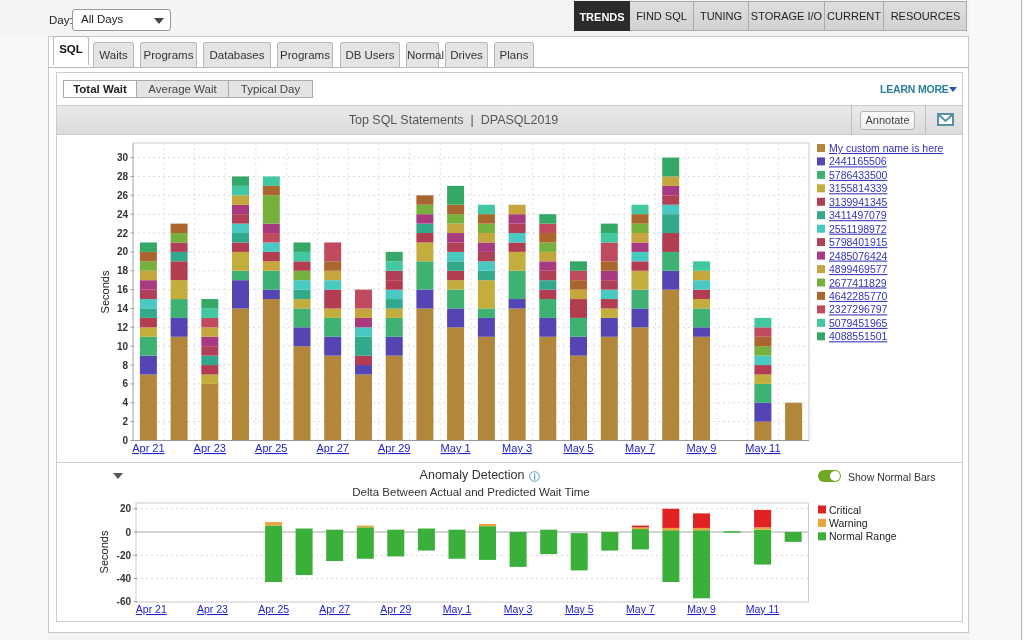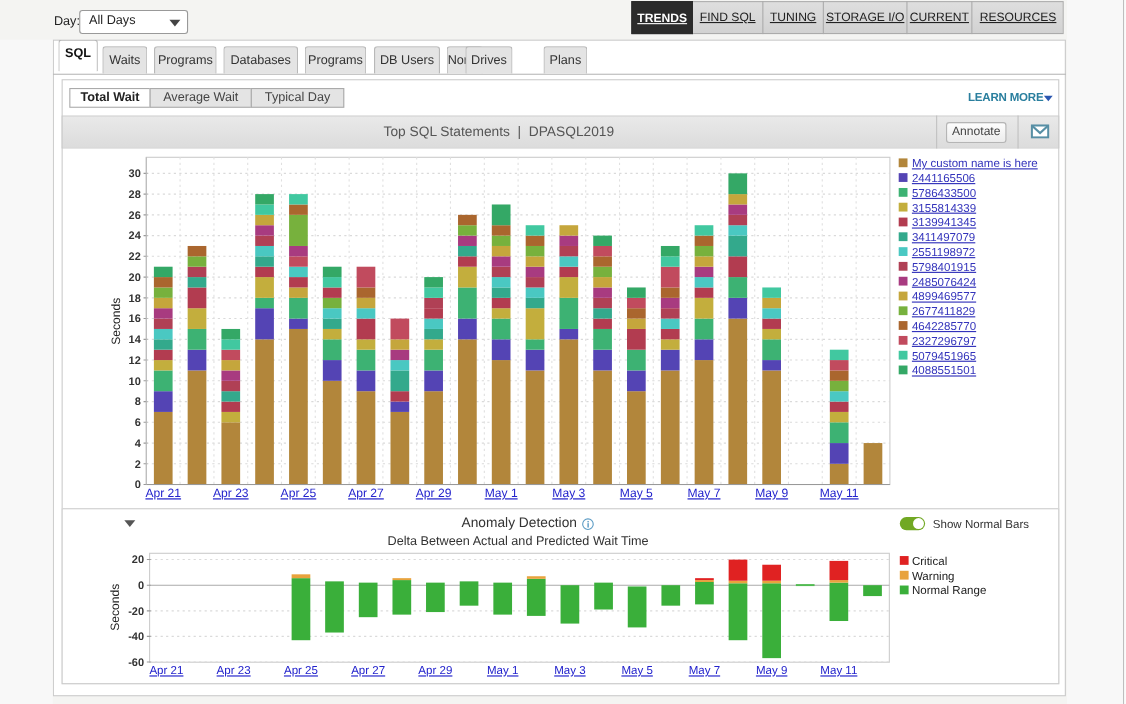--- a/index.html
+++ b/index.html
@@ -1,17 +1,17 @@
 <!DOCTYPE html>
 <html><head><meta charset="utf-8">
 <style>
 * { margin:0; padding:0; box-sizing:border-box; }
 body { width:1024px; height:640px; background:#f4f4f2; font-family:"Liberation Sans", sans-serif; position:relative; overflow:hidden; }
 .abs { position:absolute; }
-.navbtn { position:absolute; top:1px; height:30px; color:#222; font-size:11px; text-align:center; line-height:30px;text-decoration:underline; }
+.navbtn { position:absolute; top:1px; height:30px; color:#222; font-size:11px; text-align:center; line-height:30px; }
 .tab { position:absolute; top:42px; height:25px; background:#e4e4e4; border:1px solid #b8b8b8; border-bottom:none; border-radius:3px 3px 0 0; color:#333; font-size:11.5px; text-align:center; line-height:24px; }
 .stab { position:absolute; top:80px; height:18px; background:#e4e4e4; border:1px solid #aaa; color:#444; font-size:11.5px; text-align:center; line-height:16px; }
 </style></head>
 <body>
 
 <div class="abs" style="left:49px;top:14px;font-size:11.5px;color:#222;">Day:</div>
 <div class="abs" style="left:72px;top:9px;width:99px;height:22px;background:#fff;border:1px solid #999;border-radius:3px;">
   <div class="abs" style="left:8px;top:3px;font-size:11.5px;color:#222;">All Days</div>
   <div class="abs" style="left:81px;top:8px;width:0;height:0;border-left:5px solid transparent;border-right:5px solid transparent;border-top:6px solid #444;"></div>
 </div>
@@ -31,21 +31,21 @@
 <div class="abs" style="left:48px;top:36px;width:921px;height:597px;background:#fff;border:1px solid #c9c9c9;"></div>
 
 <div class="abs" style="left:48px;top:67px;width:921px;height:1px;background:#b8b8b8;"></div>
 <div class="tab" style="left:53px;width:36px;background:#fff;border-color:#b8b8b8;color:#111;font-weight:bold;top:36px;height:29px;z-index:3;">SQL</div>
 <div class="tab" style="left:93px;width:41px;">Waits</div>
 <div class="tab" style="left:140px;width:57px;">Programs</div>
 <div class="tab" style="left:203px;width:68px;">Databases</div>
 <div class="tab" style="left:277px;width:56px;">Programs</div>
 <div class="tab" style="left:340px;width:60px;">DB Users</div>
 <div class="tab" style="left:406px;width:33px;">Normal</div>
-<div class="tab" style="left:423px;width:43px;">Drives</div>
+<div class="tab" style="left:445px;width:43px;">Drives</div>
 <div class="tab" style="left:494px;width:40px;">Plans</div>
 
 <div class="abs" style="left:56px;top:72px;width:907px;height:550px;background:#fff;border:1px solid #ccc;"></div>
 
 <div class="stab" style="left:63px;width:74px;background:#fff;font-weight:bold;color:#222;">Total Wait</div>
 <div class="stab" style="left:136px;width:93px;">Average Wait</div>
 <div class="stab" style="left:228px;width:85px;">Typical Day</div>
 <div class="abs" style="left:880px;top:83px;font-size:10.5px;font-weight:bold;color:#2a7f9e;white-space:nowrap;letter-spacing:-0.2px;">LEARN MORE</div>
 <div class="abs" style="left:949px;top:87px;width:0;height:0;border-left:4.5px solid transparent;border-right:4.5px solid transparent;border-top:5.5px solid #2a56b0;"></div>
 

